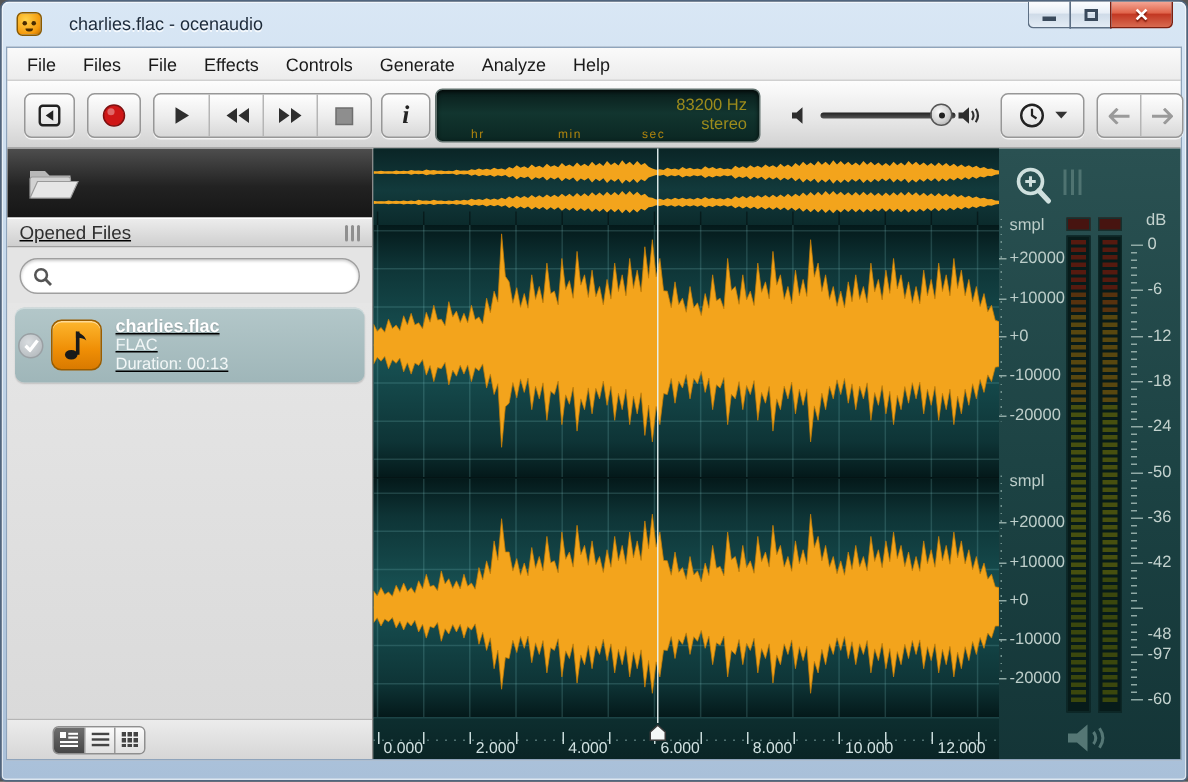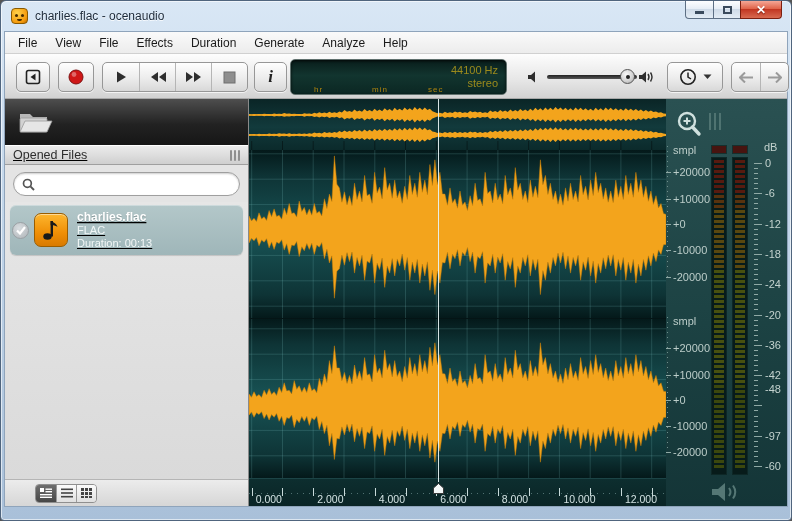--- a/index.html
+++ b/index.html
@@ -3,21 +3,21 @@
 <meta charset="utf-8">
 <style>
   * { margin:0; padding:0; box-sizing:border-box; }
   html,body { width:792px; height:521px; font-family:"Liberation Sans", sans-serif; background:#555; }
   .window { position:absolute; left:0; top:0; width:792px; height:521px;
     background:linear-gradient(180deg,#d9e7f5 0%,#c2d6ea 40%,#a9c0d9 100%);
     border:1px solid #50657e; border-radius:6px 6px 4px 4px;
     box-shadow:inset 0 0 0 1px rgba(255,255,255,.6); overflow:hidden; }
 
   
-  .titlebar { position:absolute; left:0; top:0; right:0; height:30px; display:flex; align-items:center; padding-left:10px; }
+  .titlebar { position:absolute; left:0; top:0; right:0; height:30px; display:flex; align-items:center; padding-left:10px;gap:11px; }
   .app-icon { width:17px; height:16px; border-radius:4px;
     background:radial-gradient(circle at 35% 30%, #ffd24a, #f59a0c 70%, #b96a00);
     border:1px solid #8a5a00; position:relative; flex:0 0 auto; }
   .app-icon:before { content:""; position:absolute; left:3px; top:5px; width:3px; height:3px; border-radius:50%; background:#4a2c00; box-shadow:6px 0 0 #4a2c00; }
   .app-icon:after { content:""; position:absolute; left:5px; top:10px; width:5px; height:2px; border-radius:0 0 3px 3px; background:#4a2c00; }
   .title-text { margin-left:7px; font-size:12px; color:#1c2a3a; text-shadow:0 1px 0 rgba(255,255,255,.8); }
   .win-controls { position:absolute; right:9px; top:0; display:flex; }
   .win-btn { height:18px; border:1px solid #5d6f84; border-top:none; display:flex; align-items:center; justify-content:center;
     background:linear-gradient(180deg,#fdfeff 0%,#e7eef6 45%,#cfdbe8 50%,#e3ecf5 100%); }
   .win-btn.min { width:29px; border-radius:0 0 0 4px; }
@@ -140,24 +140,24 @@
       <div class="win-btn close">
           <div class="glyph-close">✕</div>
         </div>
     </div>
   </div>
 
   <div class="inner">
 
     <nav class="menubar" id="menubar">
         <div class="menu-item">File</div>
-        <div class="menu-item">View</div>
+        <div class="menu-item">Files</div>
         <div class="menu-item">File</div>
         <div class="menu-item">Effects</div>
-        <div class="menu-item">Duration</div>
+        <div class="menu-item">Controls</div>
         <div class="menu-item">Generate</div>
         <div class="menu-item">Analyze</div>
         <div class="menu-item">Help</div>
       </nav>
 
     <div class="toolbar">
       <div class="tb-btn" style="left:11px;width:34px;">
         <svg width="16" height="16" viewBox="0 0 16 16">
             <rect x="1.5" y="1.5" width="13" height="13" rx="2" fill="none" stroke="#222" stroke-width="1.6"></rect>
             <path d="M10.5 4.5 L5.5 8 L10.5 11.5 Z" fill="#222"></path>
@@ -197,21 +197,21 @@
         <span style="font-family:'Liberation Serif',serif;font-style:italic;font-weight:bold;font-size:17px;color:#222;">i</span>
       </div>
 
       <div class="lcd">
         <div class="lcd-units">
           <span class="lcd-u0">hr</span>
           <span class="lcd-u1">min</span>
           <span class="lcd-u2">sec</span>
         </div>
         <div class="lcd-rate">
-          <div>44100 Hz</div>
+          <div>83200 Hz</div>
           <div>stereo</div>
         </div>
       </div>
 
       <div class="vol-wrap">
         <svg width="14" height="14" viewBox="0 0 14 14" style="position:absolute;left:2px;top:3px;">
             <path d="M1 5 h3 l4-3.5 v11 L4 9 H1 Z" fill="#2e2e2e"></path>
           </svg>
         <div class="vol-track"></div>
         <div class="vol-knob"></div>
@@ -635,42 +635,42 @@
           <div class="db-tick" style="left:88px;top:175.1px;width:4px"></div>
           <div class="db-tick" style="left:88px;top:180.1px;width:4px"></div>
           <div class="db-tick" style="left:88px;top:185.2px;width:8px"></div>
           <div class="db-label" style="left:99px;top:179.2px">-24</div>
           <div class="db-tick" style="left:88px;top:190.3px;width:4px"></div>
           <div class="db-tick" style="left:88px;top:195.3px;width:4px"></div>
           <div class="db-tick" style="left:88px;top:200.3px;width:4px"></div>
           <div class="db-tick" style="left:88px;top:205.4px;width:4px"></div>
           <div class="db-tick" style="left:88px;top:210.4px;width:4px"></div>
           <div class="db-tick" style="left:88px;top:215.5px;width:8px"></div>
-          <div class="db-label" style="left:99px;top:209.5px">-20</div>
+          <div class="db-label" style="left:99px;top:209.5px">-50</div>
           <div class="db-tick" style="left:88px;top:220.5px;width:4px"></div>
           <div class="db-tick" style="left:88px;top:225.6px;width:4px"></div>
           <div class="db-tick" style="left:88px;top:230.7px;width:4px"></div>
           <div class="db-tick" style="left:88px;top:235.7px;width:4px"></div>
           <div class="db-tick" style="left:88px;top:240.8px;width:4px"></div>
           <div class="db-tick" style="left:88px;top:245.8px;width:8px"></div>
           <div class="db-label" style="left:99px;top:239.8px">-36</div>
           <div class="db-tick" style="left:88px;top:250.8px;width:4px"></div>
           <div class="db-tick" style="left:88px;top:255.9px;width:4px"></div>
           <div class="db-tick" style="left:88px;top:260.9px;width:4px"></div>
           <div class="db-tick" style="left:88px;top:266.0px;width:4px"></div>
           <div class="db-tick" style="left:88px;top:271.0px;width:4px"></div>
           <div class="db-tick" style="left:88px;top:276.1px;width:8px"></div>
           <div class="db-label" style="left:99px;top:270.1px">-42</div>
           <div class="db-tick" style="left:88px;top:281.1px;width:4px"></div>
           <div class="db-tick" style="left:88px;top:286.2px;width:4px"></div>
           <div class="db-tick" style="left:88px;top:291.3px;width:4px"></div>
           <div class="db-tick" style="left:88px;top:296.3px;width:4px"></div>
           <div class="db-tick" style="left:88px;top:301.4px;width:4px"></div>
           <div class="db-tick" style="left:88px;top:306.4px;width:8px"></div>
-          <div class="db-label" style="left:99px;top:284px">-48</div>
+          <div class="db-label" style="left:99px;top:318px">-48</div>
           <div class="db-tick" style="left:88px;top:311.4px;width:4px"></div>
           <div class="db-tick" style="left:88px;top:316.5px;width:4px"></div>
           <div class="db-tick" style="left:88px;top:321.6px;width:4px"></div>
           <div class="db-tick" style="left:88px;top:326.6px;width:4px"></div>
           <div class="db-tick" style="left:88px;top:331.6px;width:4px"></div>
           <div class="db-tick" style="left:88px;top:336.7px;width:8px"></div>
           <div class="db-label" style="left:99px;top:330.7px">-97</div>
           <div class="db-tick" style="left:88px;top:341.8px;width:4px"></div>
           <div class="db-tick" style="left:88px;top:346.8px;width:4px"></div>
           <div class="db-tick" style="left:88px;top:351.8px;width:4px"></div>

